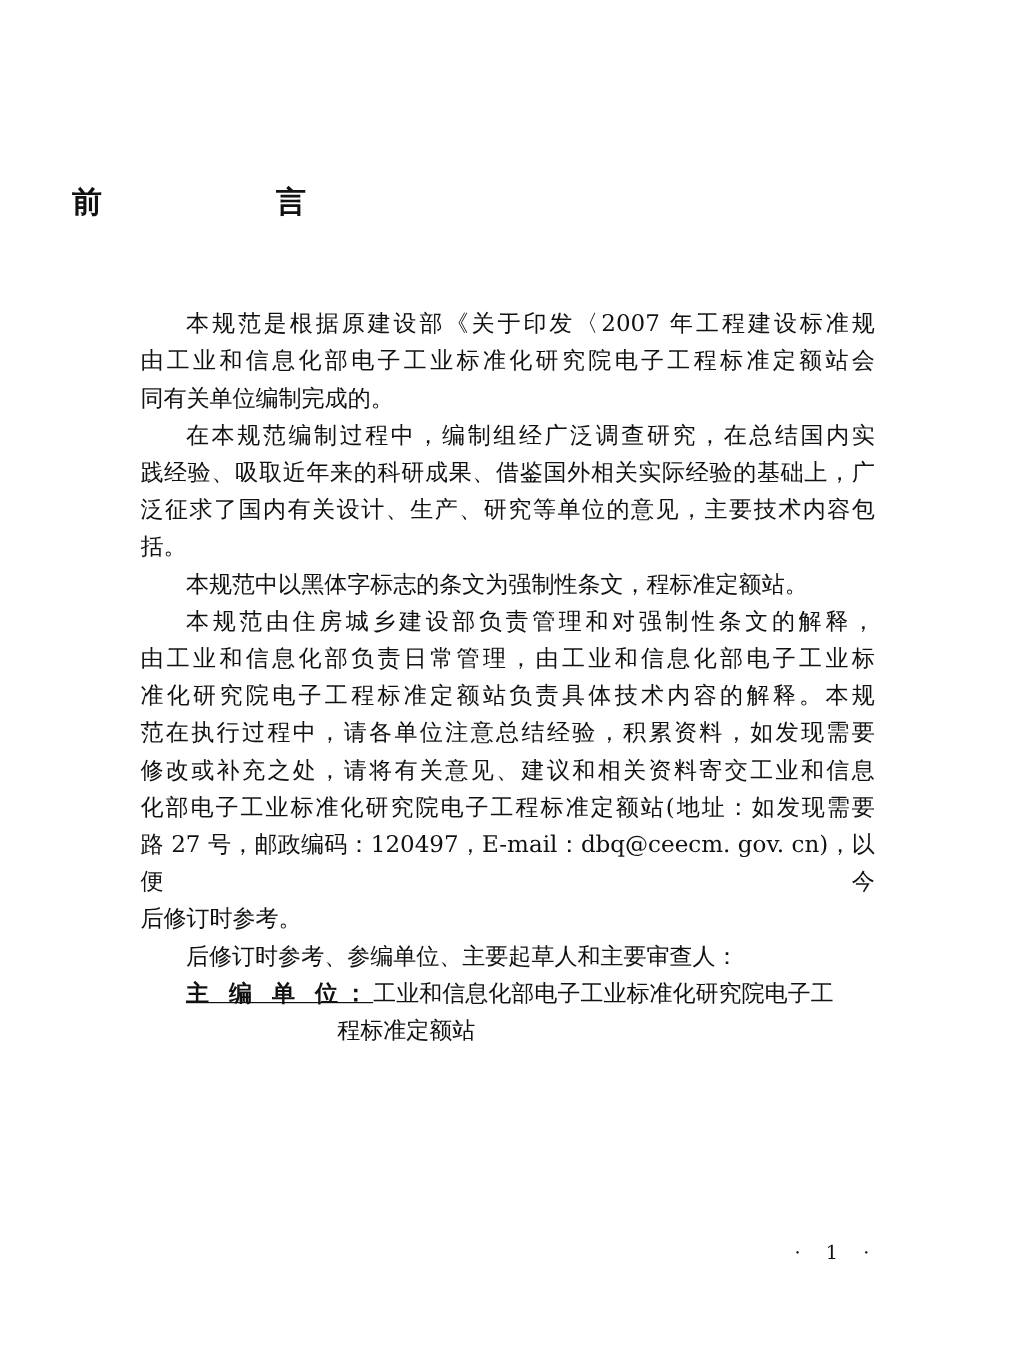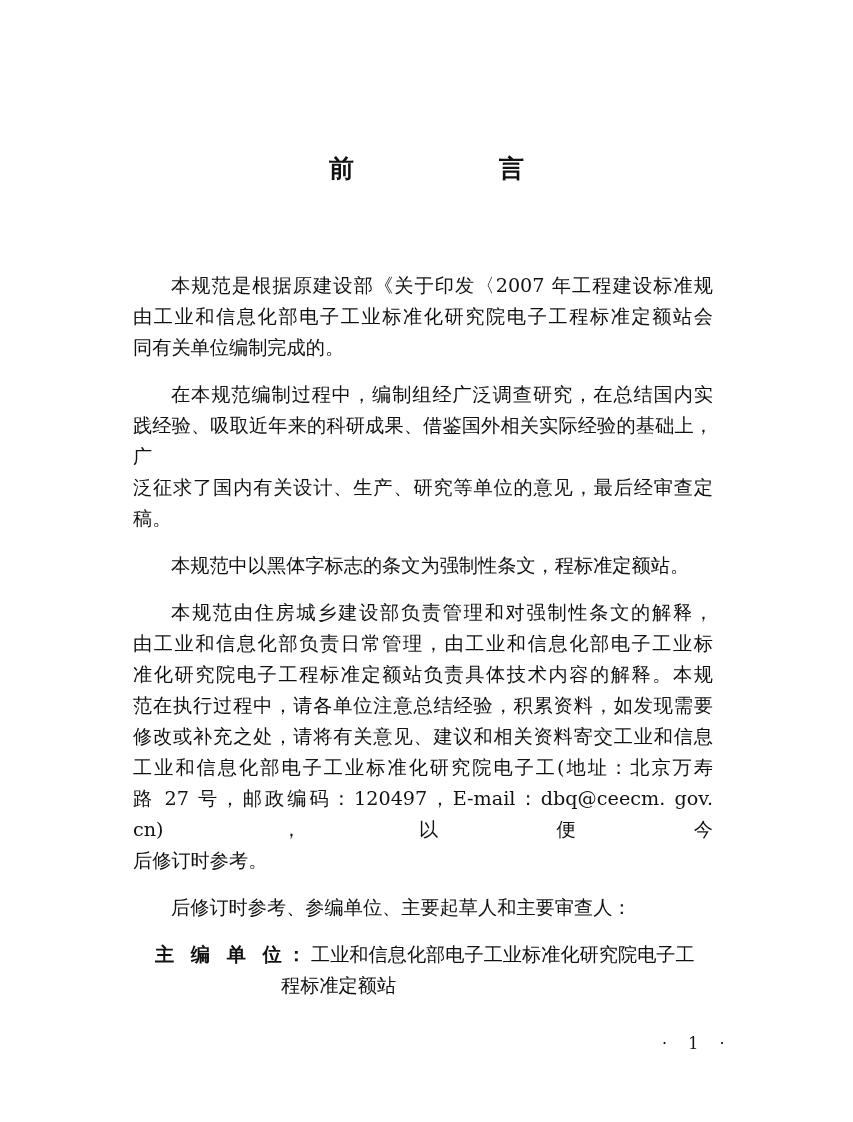--- a/index.html
+++ b/index.html
@@ -3,65 +3,65 @@
   <meta charset="utf-8">
   <style>
     html, body { margin: 0; padding: 0; background: #ffffff; }
     body {
       width: 853px; height: 1122px; position: relative; overflow: hidden;
       font-family: "DejaVu Serif", "Liberation Serif", serif;
       color: #111111;
     }
     .title {
       position: absolute; top: 152px; left: 0; width: 853px;
-      text-align: center; font-family: "DejaVu Sans", sans-serif;
+      font-family: "DejaVu Sans", sans-serif;
       font-weight: bold; font-size: 25px; letter-spacing: 60px;
       text-indent: 60px;
     }
     .body-text {
       position: absolute; left: 117px; top: 254px; width: 612px;
       font-size: 19.2px; line-height: 31px;
       text-align: justify; text-justify: inter-character;
     }
-    .para { margin: 16px; text-indent: 38px; }
+    .para { margin: 0; text-indent: 38px; }
     .para .line { display: block; text-align-last: justify; }
     .para .line.last { text-align-last: left; }
     .editor-row { margin: 0; padding-left: 38px; position: relative; }
-    .editor-label { font-family: "DejaVu Sans", sans-serif; font-weight: bold; letter-spacing: 5px; }
+    .editor-label { font-family: "DejaVu Sans", sans-serif; font-weight: bold; letter-spacing: 5px; text-decoration: underline; }
     .editor-value-cont { display: block; padding-left: 126px; }
     .page-num {
       position: absolute; top: 1034px; left: 662px; font-size: 16px; letter-spacing: 8px;
     }
   </style>
 </head>
 <body>
 
 <div class="title">前　言</div>
 
 <div class="body-text">
   <p class="para">
     <span class="line">本规范是根据原建设部《关于印发〈2007 年工程建设标准规</span>
     <span class="line" style="text-indent:0">由工业和信息化部电子工业标准化研究院电子工程标准定额站会</span>
     <span class="line last" style="text-indent:0">同有关单位编制完成的。</span>
   </p>
   <p class="para">
     <span class="line">在本规范编制过程中，编制组经广泛调查研究，在总结国内实</span>
     <span class="line" style="text-indent:0">践经验、吸取近年来的科研成果、借鉴国外相关实际经验的基础上，广</span>
-    <span class="line last" style="text-indent:0">泛征求了国内有关设计、生产、研究等单位的意见，最后经审查定稿。</span>
+    <span class="line last" style="text-indent:0">泛征求了国内有关设计、生产、研究等单位的意见，主要技术内容包括。</span>
   </p>
   <p class="para">
     <span class="line last">本规范中以黑体字标志的条文为强制性条文，程标准定额站。</span>
   </p>
   <p class="para">
     <span class="line">本规范由住房城乡建设部负责管理和对强制性条文的解释，</span>
     <span class="line" style="text-indent:0">由工业和信息化部负责日常管理，由工业和信息化部电子工业标</span>
     <span class="line" style="text-indent:0">准化研究院电子工程标准定额站负责具体技术内容的解释。本规</span>
     <span class="line" style="text-indent:0">范在执行过程中，请各单位注意总结经验，积累资料，如发现需要</span>
     <span class="line" style="text-indent:0">修改或补充之处，请将有关意见、建议和相关资料寄交工业和信息</span>
-    <span class="line" style="text-indent:0">工业和信息化部电子工业标准化研究院电子工(地址：北京万寿</span>
+    <span class="line" style="text-indent:0">化部电子工业标准化研究院电子工程标准定额站(地址：如发现需要</span>
     <span class="line" style="text-indent:0">路 27 号，邮政编码：120497，E-mail：dbq@ceecm. gov. cn)，以便今</span>
     <span class="line last" style="text-indent:0">后修订时参考。</span>
   </p>
   <p class="para">
     <span class="line last">后修订时参考、参编单位、主要起草人和主要审查人：</span>
   </p>
   <div class="editor-row">
     <span class="editor-label">主 编 单 位：</span><span>工业和信息化部电子工业标准化研究院电子工</span>
     <span class="editor-value-cont">程标准定额站</span>
   </div>

